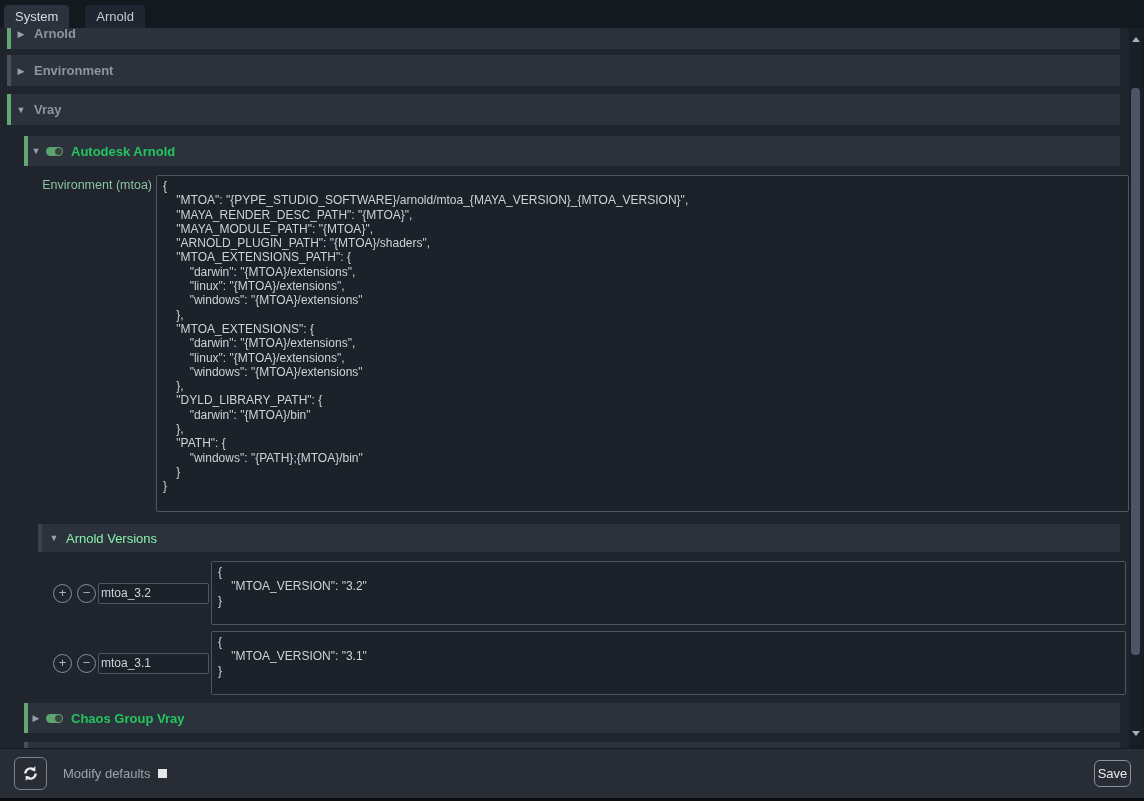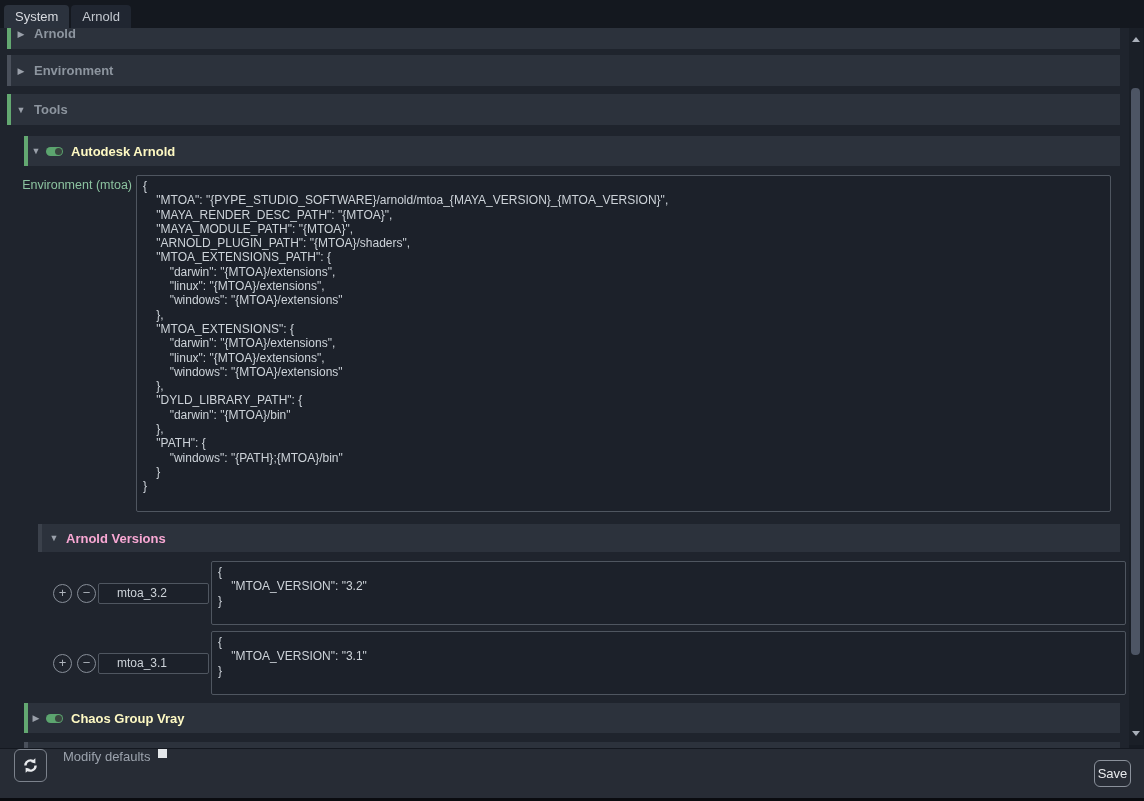--- a/index.html
+++ b/index.html
@@ -1,77 +1,77 @@
 <!DOCTYPE html>
 <html><head>
 <meta charset="utf-8">
 <style>
   html,body{margin:0;padding:0;background:#10131a;}
   *{box-sizing:border-box;font-family:"Liberation Sans",sans-serif;}
   .app{position:relative;width:1144px;height:801px;background:#161b23;overflow:hidden;}
 
   
-  .tabbar{position:absolute;top:0;left:0;width:100%;height:28px;background:#14181f;display:flex;align-items:flex-start;}
+  .tabbar{position:absolute;top:0;left:0;width:100%;height:28px;background:#14181f;display:flex;align-items:flex-start;gap:14px;}
   .tab{height:23px;margin-top:5px;padding:0 11px;display:flex;align-items:center;
        font-size:13px;color:#c3c8cf;background:#202631;border-radius:4px 4px 0 0;margin-right:2px;cursor:default;}
   .tab.first{margin-left:4px;}
   .tab.active{background:#2b323d;color:#d8dbe0;}
 
   
   .scroll-area{position:absolute;top:28px;left:0;width:1129px;height:720px;background:#1f242d;overflow:hidden;}
 
   .sec-header{height:31px;display:flex;align-items:center;background:#2c323c;border-left:4px solid #63a871;padding-left:4px;}
   .sec-header.gray{border-left-color:#4a505b;}
   .sec-header .arrow{width:12px;font-size:9px;color:#9aa0aa;text-align:center;flex:0 0 12px;}
   .sec-header .sec-title{font-size:13px;font-weight:bold;color:#8d959f;margin-left:7px;}
 
   .sec-modules{margin:-10px 0 6px 7px;width:1113px;}
   .sec-apps{margin:0 0 8px 7px;width:1113px;}
   .sec-tools{margin:0 0 11px 7px;width:1113px;}
 
   .tool-header{height:30px;display:flex;align-items:center;background:#2c323c;border-left:4px solid #63a871;padding-left:2px;}
   .tool-header .arrow{width:12px;font-size:9px;color:#9aa0aa;text-align:center;flex:0 0 12px;}
-  .tool-header .tool-title{font-size:13px;font-weight:bold;color:#fef9c3;margin-left:8px;}
+  .tool-header .tool-title{font-size:13px;font-weight:bold;color:#22c55e;margin-left:8px;}
   .toggle{width:17px;height:9px;border-radius:5px;background:#5ca56f;position:relative;margin-left:4px;flex:0 0 17px;}
   .toggle .knob{position:absolute;right:1px;top:1px;width:7px;height:7px;border-radius:50%;background:#39453f;}
 
   .tool-arnold{margin:0 0 9px 24px;width:1096px;}
   .tool-vray{margin:8px 0 0 24px;width:1096px;}
   .sliver{margin:9px 0 0 24px;width:1096px;height:6px;background:#2c323c;border-left:4px solid #4a505b;}
 
-  .env-row{display:flex;margin-left:21px;}
+  .env-row{display:flex;margin-left:41px;}
   .env-label{width:111px;padding-top:3px;text-align:right;font-size:12.5px;color:#8cc3a0;flex:0 0 111px;}
   .json-field{background:#1c212a;border:1px solid #4f5660;border-radius:2px;color:#cdd3d9;
               font-family:"Liberation Sans",sans-serif;font-size:12px;line-height:14.3px;
               padding:3px 6px;resize:none;overflow:hidden;white-space:pre;outline:none;}
   .env-field{margin-left:4px;width:975px;height:337px;}
 
   .versions-header{height:28px;display:flex;align-items:center;background:#2c323c;border-left:4px solid #3b414b;
                    padding-left:6px;margin:12px 0 9px 38px;width:1082px;}
   .versions-header .arrow{width:12px;font-size:9px;color:#9aa0aa;text-align:center;flex:0 0 12px;}
-  .versions-header .sec-title{font-size:13px;font-weight:bold;color:#f9a8d4;margin-left:6px;}
+  .versions-header .sec-title{font-size:13px;font-weight:normal;color:#86efac;margin-left:6px;}
 
   .version-row{display:flex;align-items:center;margin:0 0 6px 53px;height:64px;}
   .circle-btn{width:19px;height:19px;border-radius:50%;border:1px solid #878e98;background:transparent;
               color:#aeb4bc;font-size:13px;line-height:16px;text-align:center;padding:0;cursor:default;}
   .circle-btn.minus{margin-left:5px;}
   .key-input{margin-left:2px;width:111px;height:21px;background:#1c212a;border:1px solid #4f5660;border-radius:2px;
-             color:#cdd3d9;font-size:12px;padding:0 18px;outline:none;}
+             color:#cdd3d9;font-size:12px;padding:0 2px;outline:none;}
   .version-field{margin-left:2px;width:915px;height:64px;align-self:flex-start;}
 
   
   .scrollbar{position:absolute;top:28px;right:1px;width:14px;height:717px;background:#1a1f27;}
   .sb-arrow{position:absolute;left:3px;width:0;height:0;border-left:4px solid transparent;border-right:4px solid transparent;}
   .sb-up{top:9px;border-bottom:5px solid #a9afb9;}
   .sb-down{bottom:9px;border-top:5px solid #a9afb9;}
   .sb-thumb{position:absolute;left:2px;top:60px;width:9px;height:567px;background:#4d5564;border-radius:4px;}
 
   
   .footer{position:absolute;left:0;right:0;bottom:3px;height:50px;background:#272c35;border-top:1px solid #141820;
-          display:flex;}
+          display:flex;align-items:center;}
   .refresh-btn{margin-left:14px;width:33px;height:33px;border:1px solid #7c828c;border-radius:6px;background:transparent;
                display:flex;align-items:center;justify-content:center;padding:0;cursor:default;}
   .modify-label{margin-left:16px;font-size:13px;color:#9ca3ad;}
   .checkbox{margin-left:8px;width:9px;height:9px;background:#e4e7ea;}
   .save-btn{position:absolute;right:13px;top:11px;width:37px;height:27px;border:1px solid #8a919b;border-radius:6px;
             background:transparent;color:#e8eaed;font-size:13px;padding:0;cursor:default;margin-left:17px;}
   .bottom-strip{position:absolute;left:0;right:0;bottom:0;height:3px;background:#0a0c10;}
 </style>
 </head>
 <body>
@@ -90,21 +90,21 @@
       <span class="sec-title">Arnold</span>
     </div>
 
     <div class="sec-header gray sec-apps">
       <span class="arrow">▶</span>
       <span class="sec-title">Environment</span>
     </div>
 
     <div class="sec-header sec-tools">
       <span class="arrow">▼</span>
-      <span class="sec-title">Tools</span>
+      <span class="sec-title">Vray</span>
     </div>
 
     <div class="tool-header tool-arnold">
       <span class="arrow">▼</span>
       <span class="toggle">
           <span class="knob"></span>
         </span>
       <span class="tool-title">Autodesk Arnold</span>
     </div>
 

